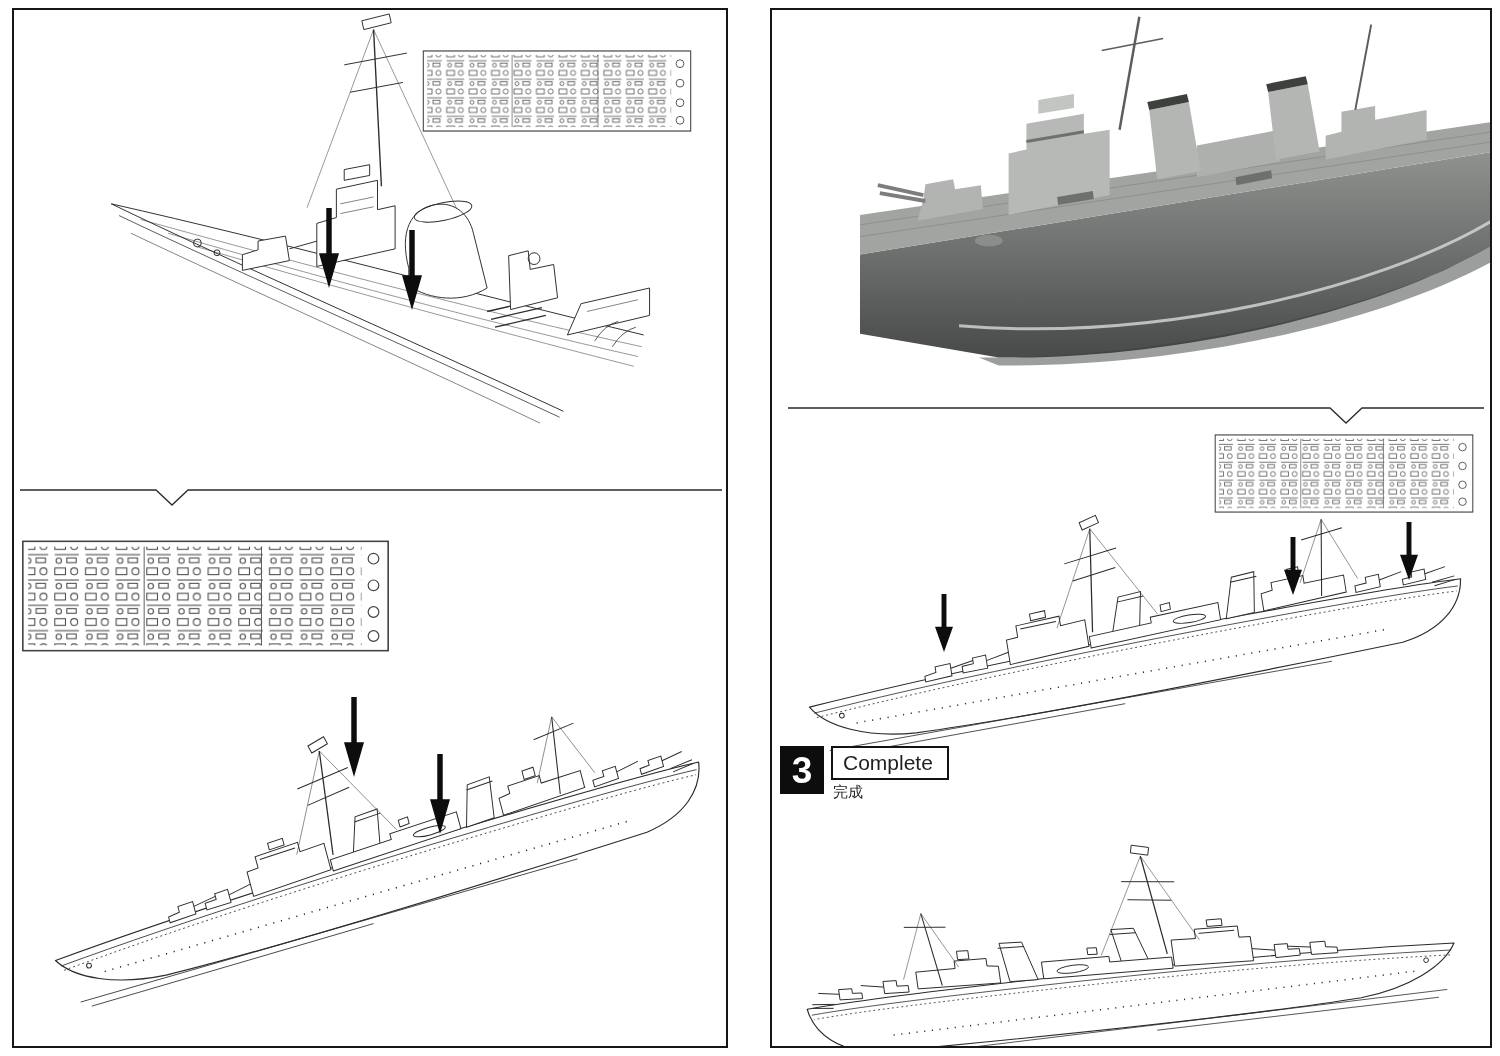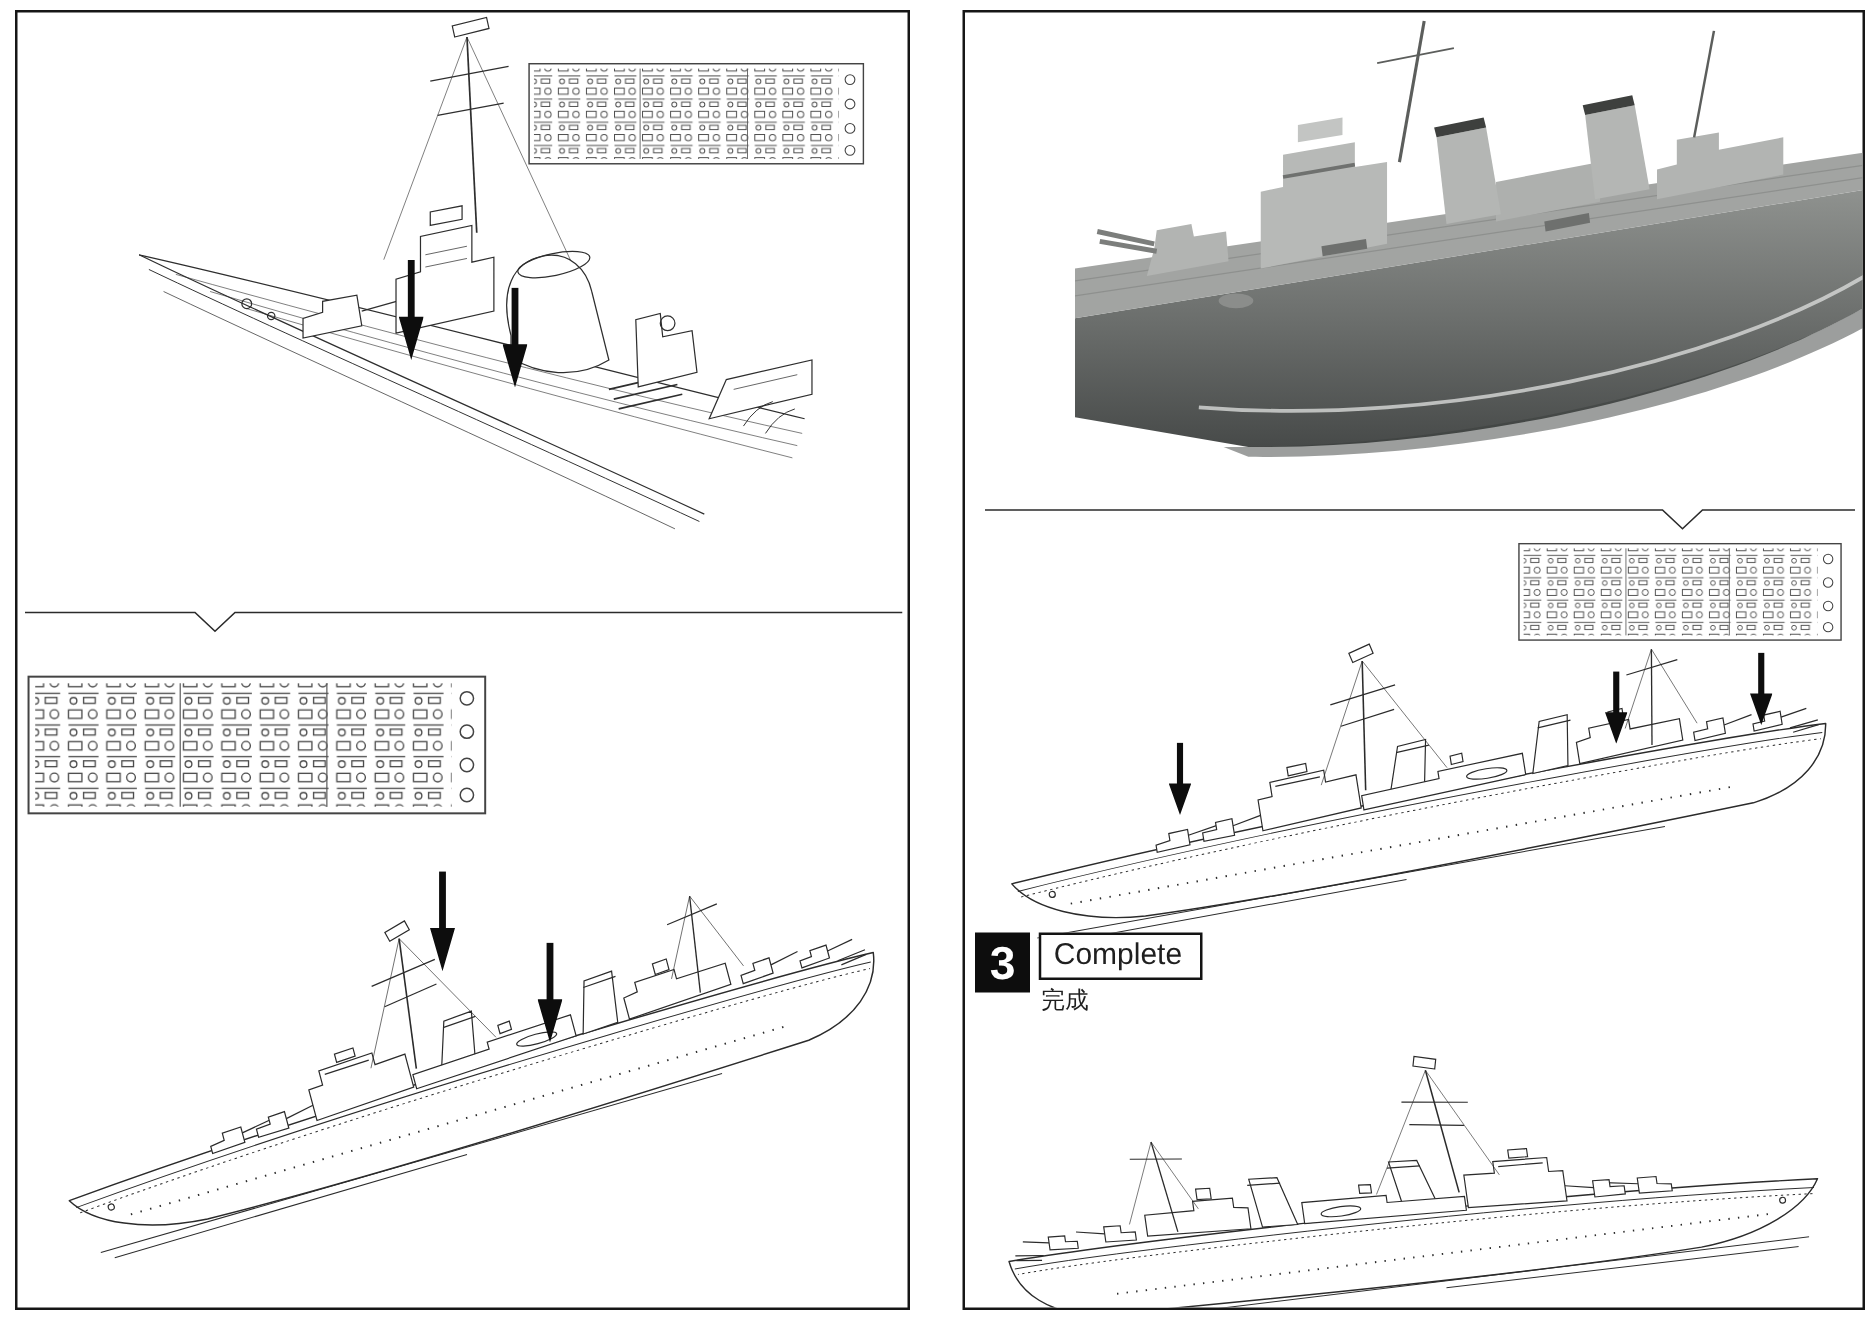--- a/index.html
+++ b/index.html
@@ -8,22 +8,22 @@
   .page-left{left:12px;top:8px;width:712px;height:1036px;}
   .page-right{left:770px;top:8px;width:718px;height:1036px;}
   .fig{position:absolute;}
   .fig svg{display:block;width:100%;height:100%;}
   .arrow{position:absolute;}
   .arrow svg{display:block;width:100%;height:100%;}
   .ship-rot{position:absolute;transform-origin:50% 50%;}
   .step-row{position:absolute;display:flex;align-items:flex-start;gap:7px;}
   .step-badge{width:44px;height:48px;background:#0d0d0d;color:#ffffff;display:flex;align-items:center;justify-content:center;font-size:37px;font-weight:bold;line-height:1;}
   .step-labels{display:flex;flex-direction:column;align-items:flex-start;}
-  .step-label-en{border:2px solid #131313;padding:2px 14px 3px 10px;font-size:24px;line-height:1.2;background:#fff;}
-  .step-label-cn{font-size:19px;margin-top:3px;padding-left:2px;}
+  .step-label-en{border:2px solid #131313;padding:2px 14px 3px 10px;font-size:21px;line-height:1.2;background:#fff;}
+  .step-label-cn{font-size:15px;margin-top:3px;padding-left:2px;}
 </style>
 </head>
 <body>
 
 <svg width="0" height="0" style="position:absolute" xmlns="http://www.w3.org/2000/svg" aria-hidden="true">
 <defs>
   <pattern id="pat-parts" width="23" height="19" patternUnits="userSpaceOnUse">
     <g stroke="#4a4a4a" fill="none" stroke-width="0.8">
       <rect x="2" y="2" width="8" height="5"></rect>
       <circle cx="16.5" cy="4.5" r="2.6"></circle>

